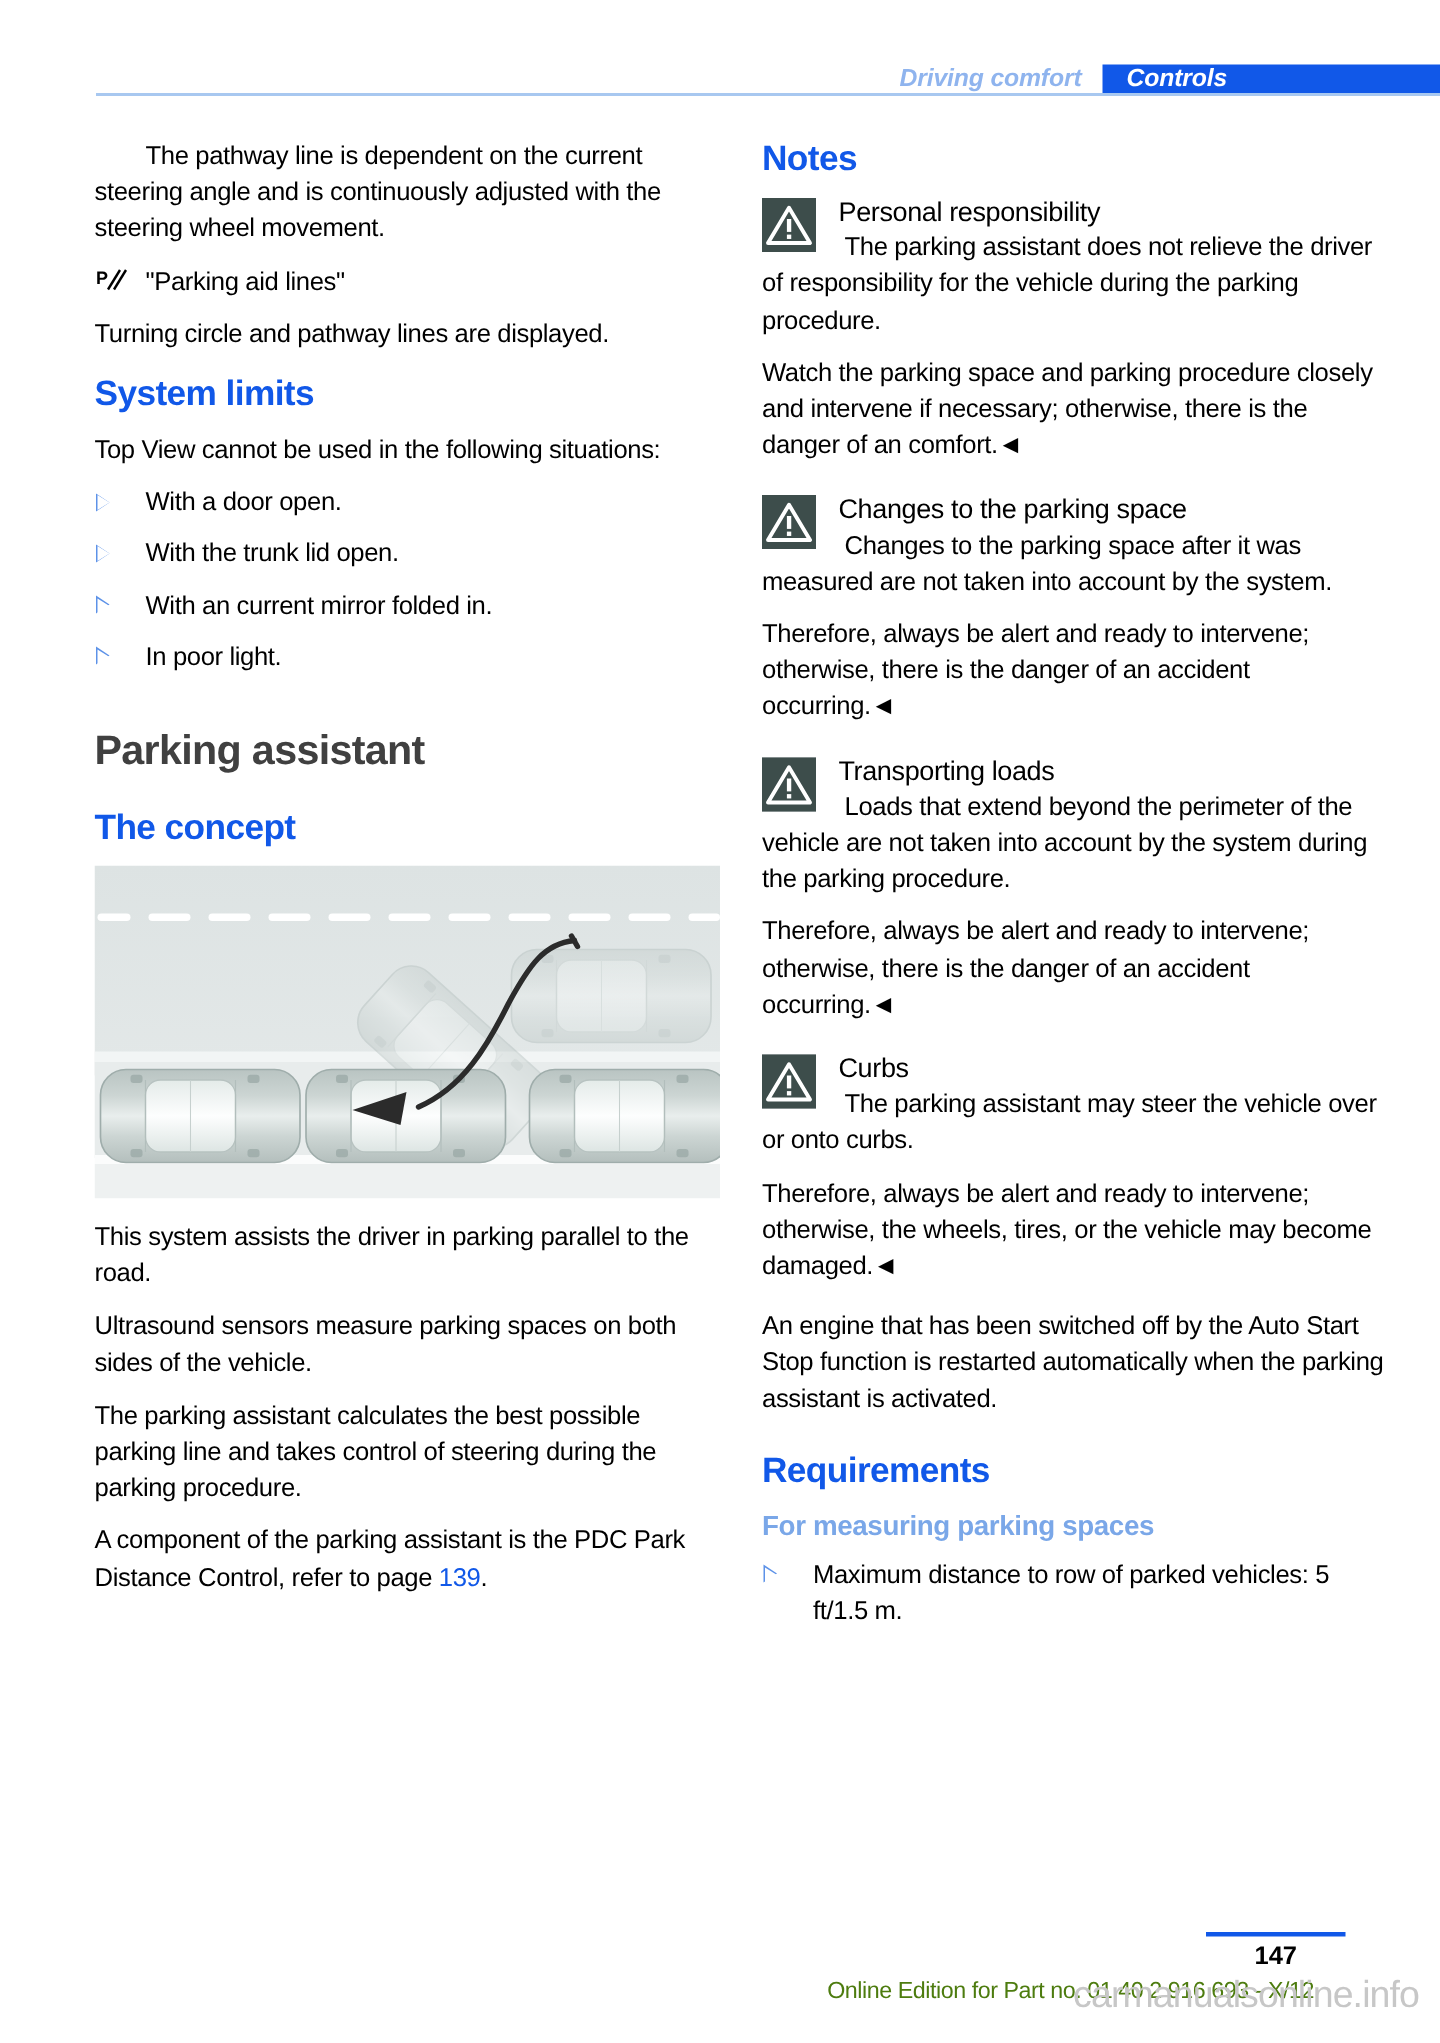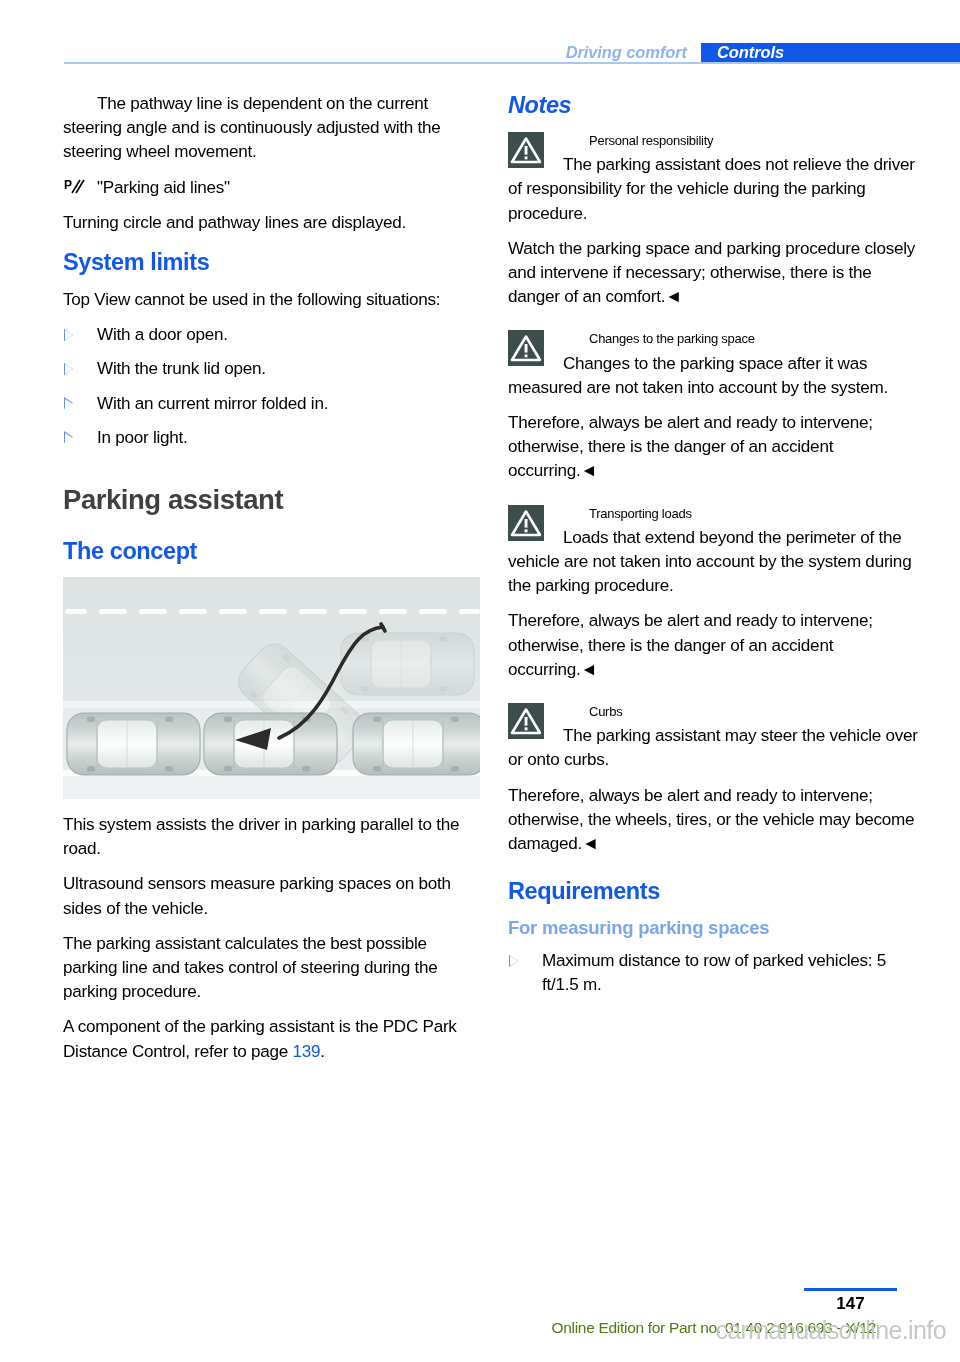--- a/index.html
+++ b/index.html
@@ -48,21 +48,21 @@
     letter-spacing: -0.1px;
   }
   .tab-active {
     display: flex;
     align-items: center;
     background: #1158e8;
     color: #ffffff;
     font-size: 16.5px;
     font-weight: bold;
     padding: 0 10px 0 16px;
-    width: 259px;
+    width: 225px;
     letter-spacing: -0.1px;
   }
 
   
   .columns {
     position: absolute;
     top: 92px;
     left: 0;
     width: 960px;
   }
@@ -171,24 +171,24 @@
   .note .warn-icon {
     position: absolute;
     left: 0;
     top: 3px;
     width: 36px;
     height: 36px;
     background: #3d4d4b;
   }
   .note .warn-icon svg { display: block; }
   .note .note-title {
-    font-size: 13px;
+    font-size: 18px;
     line-height: 24.2px;
     color: #000;
-    padding-left: 81px;
+    padding-left: 51px;
     letter-spacing: -0.25px;
   }
   .note .note-body {
     font-size: 17.1px;
     line-height: 24.2px;
     color: #000;
     letter-spacing: -0.25px;
   }
   .note .note-body .lead { padding-left: 55px; }
 
@@ -386,21 +386,21 @@
 
     <p class="body">This system assists the driver in parking parallel to the road.</p>
     <p class="body">Ultrasound sensors measure parking spaces on both sides of the vehicle.</p>
     <p class="body">The parking assistant calculates the best possible parking line and takes control of steering during the parking procedure.</p>
 
     <p class="body"><span>A component of the parking assistant is the PDC Park Distance Control, refer to page </span><span class="link">139</span><span>.</span></p>
   </div>
 
   <div class="col col-right">
 
-    <h2 class="sec" style="margin-top:0; margin-bottom:10px;font-style:italic;">Notes</h2>
+    <h2 class="sec" style="margin-top:0; margin-bottom:10px;">Notes</h2>
 
     <div class="note">
       <span class="warn-icon">
         <svg width="36" height="36" viewBox="0 0 36 36">
           <rect x="0" y="0" width="36" height="36" fill="#3d4d4b"></rect>
           <polygon points="18,6.5 32,30 4,30" fill="none" stroke="#ffffff" stroke-width="2.6" stroke-linejoin="round"></polygon>
           <rect x="16.6" y="14" width="2.9" height="8.6" fill="#ffffff"></rect>
           <rect x="16.6" y="24.4" width="2.9" height="2.9" fill="#ffffff"></rect>
         </svg>
       </span>
@@ -444,20 +444,21 @@
           <polygon points="18,6.5 32,30 4,30" fill="none" stroke="#ffffff" stroke-width="2.6" stroke-linejoin="round"></polygon>
           <rect x="16.6" y="14" width="2.9" height="8.6" fill="#ffffff"></rect>
           <rect x="16.6" y="24.4" width="2.9" height="2.9" fill="#ffffff"></rect>
         </svg>
       </span>
       <div class="note-title">Curbs</div>
       <div class="note-body"><span class="lead">The parking assistant may steer the vehicle over or onto curbs.</span></div>
     </div>
     <p class="body">Therefore, always be alert and ready to intervene; otherwise, the wheels, tires, or the vehicle may become damaged.◄</p>
 
+    <p class="body" style="margin-top:16px;">An engine that has been switched off by the Auto Start Stop function is restarted automatically when the parking assistant is activated.</p>
 
     <h2 class="sec" style="margin-top:22px; margin-bottom:12px;">Requirements</h2>
 
     <h3 class="subsec" style="margin-top:0;">For measuring parking spaces</h3>
 
     <ul class="triangles">
       <li>
         <span class="tri"></span>
         <span>Maximum distance to row of parked vehicles: 5 ft/1.5 m.</span>
       </li>

